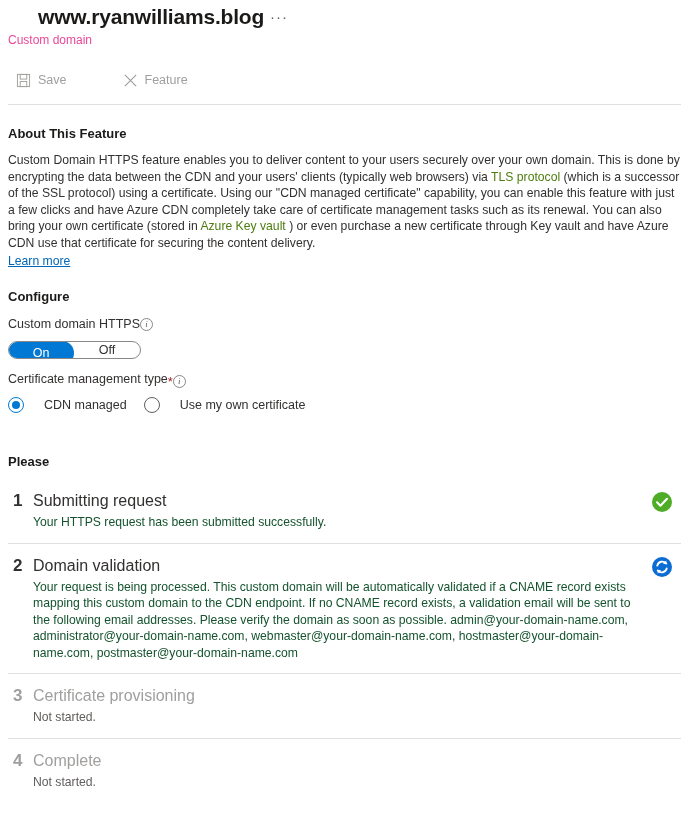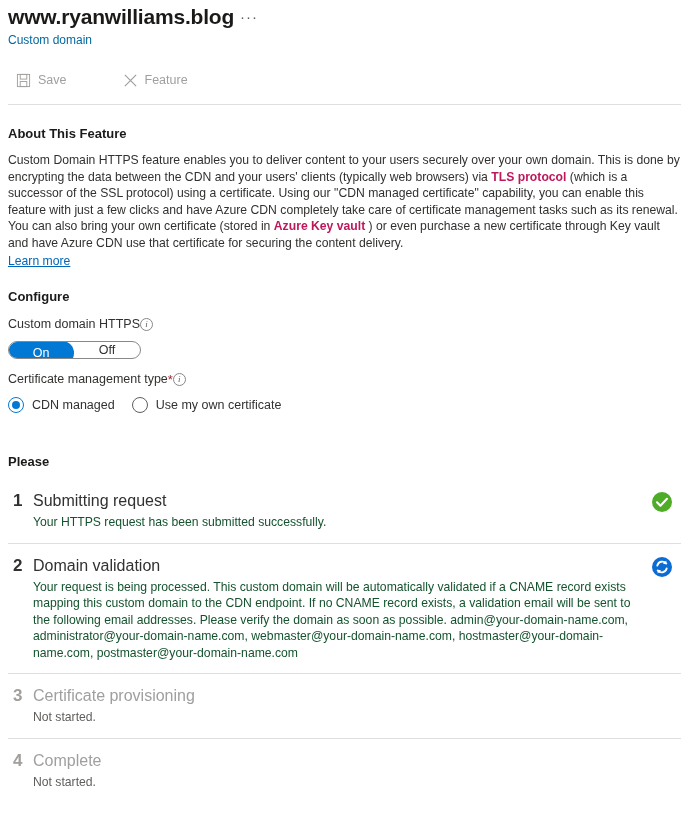--- a/index.html
+++ b/index.html
@@ -16,20 +16,21 @@
     overflow: hidden;
   }
   .page { padding: 0 8px; }
 
   
   .header { padding: 4px 0 0 0; }
   .title-row {
     display: flex;
     align-items: flex-start;
     gap: 2px;
+    margin-left: 30px;
   }
   .page-title {
     font-size: 21px;
     font-weight: bold;
     letter-spacing: -0.2px;
     color: #1b1a19;
     line-height: 26px;
     margin: 0;
     white-space: nowrap;
   }
@@ -37,21 +38,21 @@
     font-size: 15px;
     color: #605e5c;
     line-height: 26px;
     letter-spacing: 1px;
     cursor: pointer;
     user-select: none;
     padding: 0 4px;
   }
   .subtitle {
     font-size: 12px;
-    color: #0369a1;
+    color: #ec4899;
     margin-top: 2px;
     line-height: 16px;
   }
 
   
   .commandbar {
     display: flex;
     align-items: center;
     gap: 19px;
     height: 36px;
@@ -87,24 +88,23 @@
   .about-block { margin-top: 20px; }
   .para {
     font-size: 12.2px;
     line-height: 16.5px;
     color: #323130;
     margin: 9px 0 0 0;
     max-width: 674px;
     text-align: left;
   }
   a.link {
-    color: #be185d;
+    color: #4d7c0f;
     text-decoration: none;
     cursor: pointer;
-    font-weight: bold;
   }
   a.link-underline {
     color: #0067b8;
     text-decoration: underline;
     cursor: pointer;
     font-size: 12.2px;
     line-height: 16px;
     display: inline-block;
   }
 
@@ -169,21 +169,21 @@
   
   .radio-row {
     display: flex;
     align-items: center;
     gap: 9px;
     margin-top: 9px;
   }
   .radio-item {
     display: flex;
     align-items: center;
-    gap: 8px;
+    gap: 20px;
     cursor: pointer;
     user-select: none;
     margin-right: 8px;
   }
   .radio {
     width: 16px;
     height: 16px;
     border-radius: 50%;
     border: 1px solid #605e5c;
     background: #ffffff;
@@ -296,21 +296,21 @@
     <div class="field-label-row">
       <span>Custom domain HTTPS</span>
       <span class="info-icon">i</span>
     </div>
 
     <div class="toggle">
       <div class="toggle-opt on-sel">On</div>
       <div class="toggle-opt">Off</div>
     </div>
 
-    <div class="field-label-row" style="">
+    <div class="field-label-row" style="align-items:flex-end;">
       <span>Certificate management type</span>
       <span class="req-star">*</span>
       <span class="info-icon">i</span>
     </div>
 
     <div class="radio-row">
       <div class="radio-item">
         <span class="radio checked"></span>
         <span class="radio-label">CDN managed</span>
       </div>

